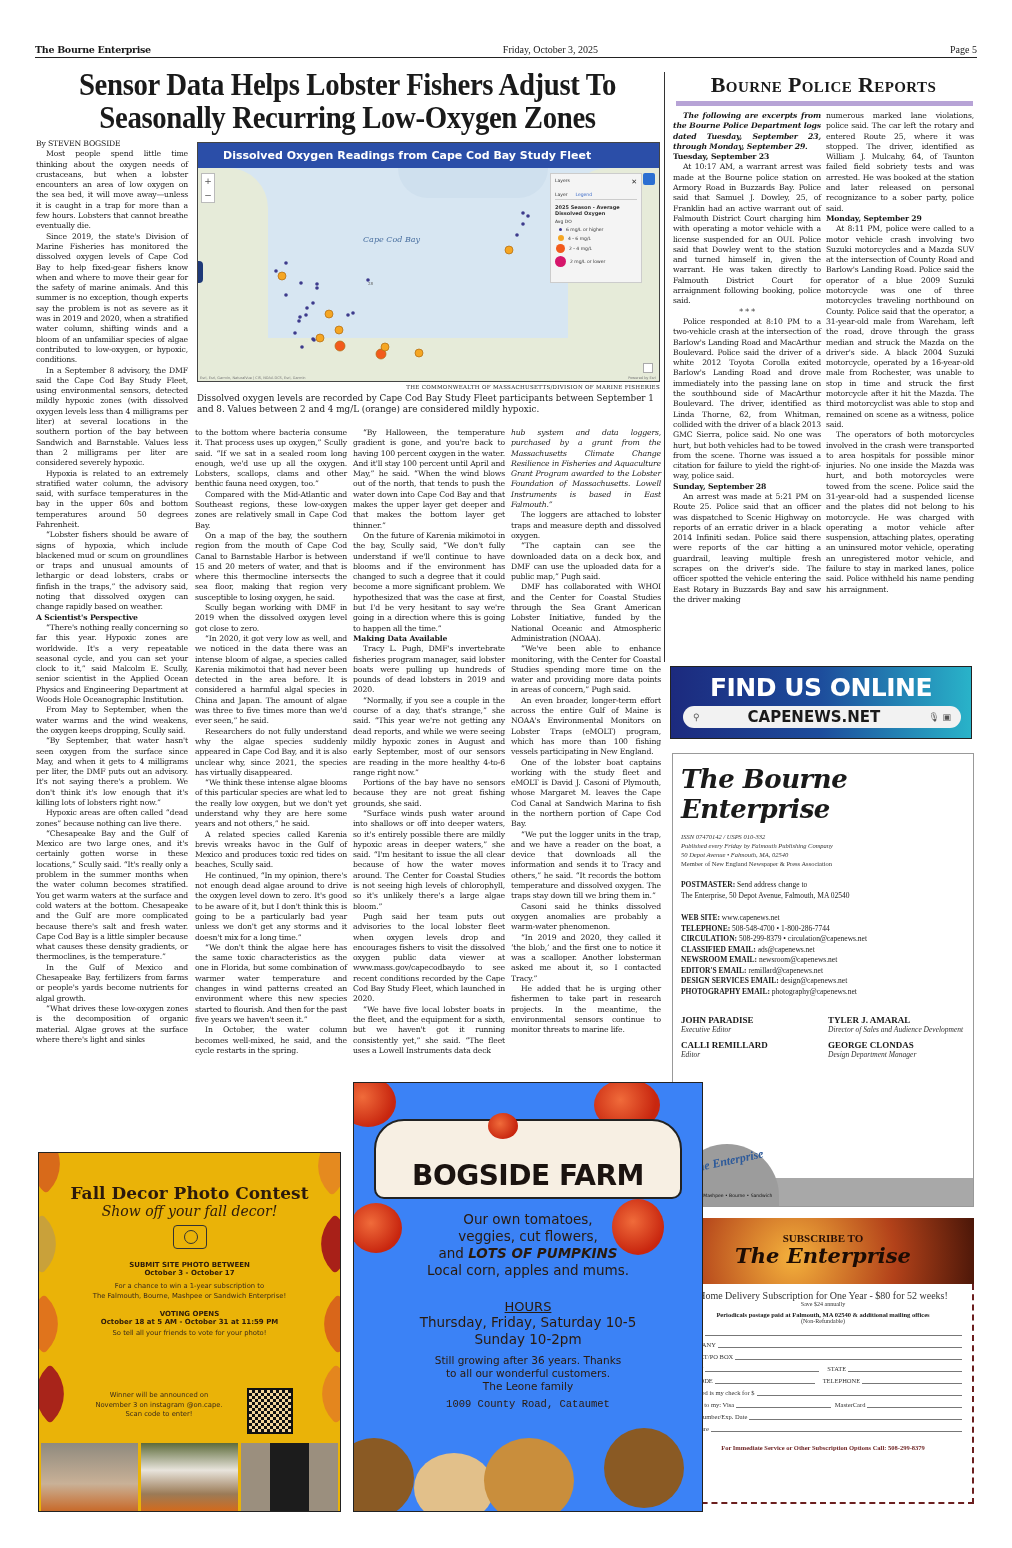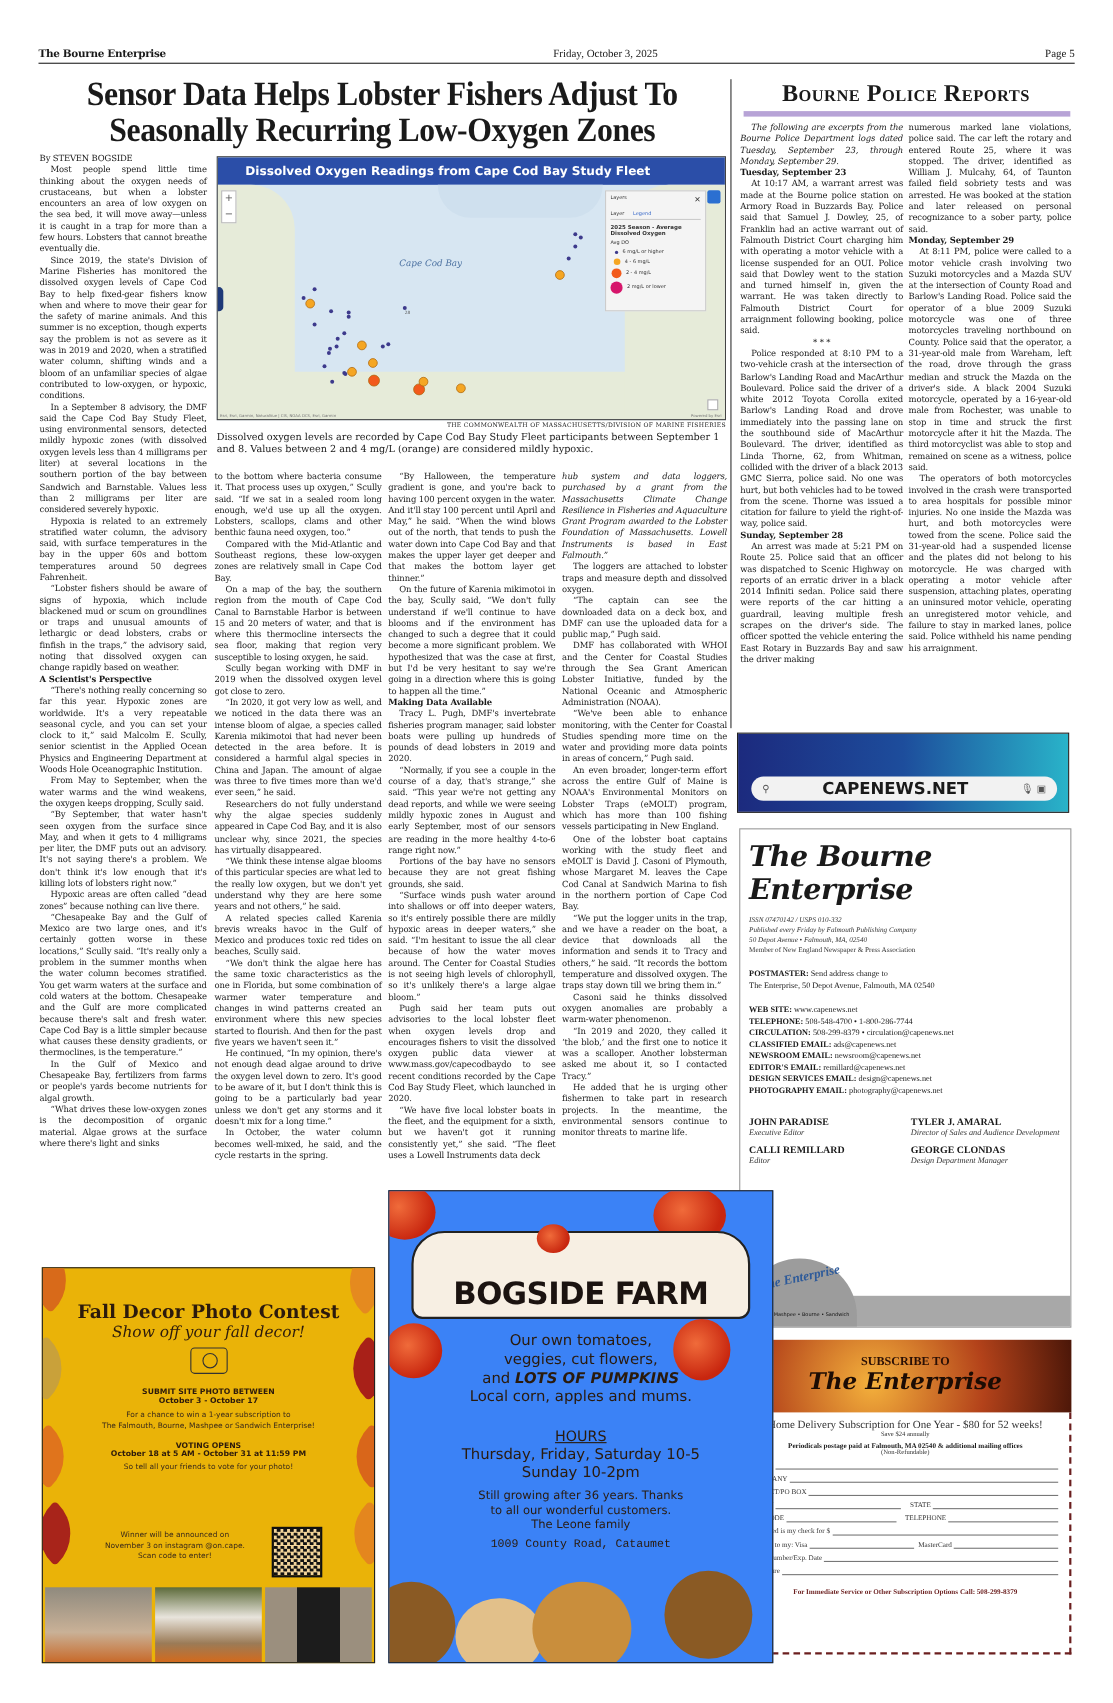--- a/index.html
+++ b/index.html
@@ -8,21 +8,21 @@
   .masthead { left: 35px; top: 44px; width: 942px; height: 14px; border-bottom: 1px solid #222; font-size: 10px; display: flex; justify-content: space-between; font-family: "Liberation Serif", serif; }
   .masthead .paper { font-family: "DejaVu Serif", serif; font-weight: bold; font-size: 9.5px; letter-spacing: -0.3px; }
   .headline { left: 35px; top: 68px; width: 625px; text-align: center; font-family: "Liberation Serif", serif; font-weight: bold; font-size: 31px; line-height: 33px; letter-spacing: -0.4px; transform: scaleX(0.93); transform-origin: center top; }
   .vrule { left: 664px; top: 72px; width: 1px; height: 590px; background: #333; }
   .police-title { left: 672px; top: 72px; width: 303px; font-family: "Liberation Serif", serif; font-weight: bold; font-size: 22px; text-align: center; font-variant: small-caps; letter-spacing: 0.4px; }
   .police-bar { left: 676px; top: 101px; width: 297px; height: 5px; background: #b7a3d6; }
   .col { font-size: 7.7px; line-height: 10.3px; text-align: justify; hyphens: auto; font-family: "DejaVu Serif", serif; letter-spacing: -0.15px; }
   .col p { text-indent: 10px; }
   .col .sub { font-weight: bold; text-indent: 0; }
   .col .byline { text-indent: 0; }
-  .col .it { font-style: italic; }
+  .col .it { font-style: italic; font-weight: bold; }
   .col .center { text-align: center; text-indent: 0; }
   
   .map { left: 197px; top: 142px; width: 463px; height: 240px; border: 1px solid #444; background: #d7e6f2; overflow: hidden; }
   .map-head { position: absolute; left: 0; top: 0; right: 0; height: 25px; background: #2b4ea8; color: #fff; font-family: "DejaVu Sans", sans-serif; font-weight: bold; font-size: 11px; line-height: 25px; padding-left: 25px; }
   .land { position: absolute; background: #e6ebd9; }
   .map-zoom { position: absolute; left: 3px; top: 30px; width: 14px; height: 30px; background: #fff; border: 1px solid #bbb; font-size: 9px; font-family: "DejaVu Sans", sans-serif; text-align: center; line-height: 14px; color: #555; }
   .map-legend { position: absolute; left: 352px; top: 30px; width: 92px; height: 110px; background: #f4f4f4; border: 1px solid #ccc; font-family: "DejaVu Sans", sans-serif; font-size: 4.5px; color: #333; padding: 4px; }
   .map-legend .tabs { display: flex; gap: 8px; margin-top: 6px; border-bottom: 1px solid #ccc; padding-bottom: 2px; }
   .map-legend .tabs .on { color: #3a6ac9; }
   .map-legend .ttl { font-weight: bold; font-size: 5px; margin-top: 4px; }
@@ -200,22 +200,22 @@
 <div class="abs col" style="left:195px;top:428px;width:152px;">
   <div>
       <p style="text-indent: 0px;">to the bottom where bacteria consume it. That process uses up oxygen,” Scully said. “If we sat in a sealed room long enough, we'd use up all the oxygen. Lobsters, scallops, clams and other benthic fauna need oxygen, too.”</p>
       <p>Compared with the Mid-Atlantic and Southeast regions, these low-oxygen zones are relatively small in Cape Cod Bay.</p>
       <p>On a map of the bay, the southern region from the mouth of Cape Cod Canal to Barnstable Harbor is between 15 and 20 meters of water, and that is where this thermocline intersects the sea floor, making that region very susceptible to losing oxygen, he said.</p>
       <p>Scully began working with DMF in 2019 when the dissolved oxygen level got close to zero.</p>
       <p>“In 2020, it got very low as well, and we noticed in the data there was an intense bloom of algae, a species called Karenia mikimotoi that had never been detected in the area before. It is considered a harmful algal species in China and Japan. The amount of algae was three to five times more than we'd ever seen,” he said.</p>
       <p>Researchers do not fully understand why the algae species suddenly appeared in Cape Cod Bay, and it is also unclear why, since 2021, the species has virtually disappeared.</p>
       <p>“We think these intense algae blooms of this particular species are what led to the really low oxygen, but we don't yet understand why they are here some years and not others,” he said.</p>
       <p>A related species called Karenia brevis wreaks havoc in the Gulf of Mexico and produces toxic red tides on beaches, Scully said.</p>
+      <p>He continued, “In my opinion, there's not enough dead algae around to drive the oxygen level down to zero. It's good to be aware of it, but I don't think this is going to be a particularly bad year unless we don't get any storms and it doesn't mix for a long time.”</p>
       <p>“We don't think the algae here has the same toxic characteristics as the one in Florida, but some combination of warmer water temperature and changes in wind patterns created an environment where this new species started to flourish. And then for the past five years we haven't seen it.”</p>
-      <p>He continued, “In my opinion, there's not enough dead algae around to drive the oxygen level down to zero. It's good to be aware of it, but I don't think this is going to be a particularly bad year unless we don't get any storms and it doesn't mix for a long time.”</p>
       <p>In October, the water column becomes well-mixed, he said, and the cycle restarts in the spring.</p>
     </div>
 </div>
 <div class="abs col" style="left:353px;top:428px;width:152px;">
   <div>
       <p>“By Halloween, the temperature gradient is gone, and you're back to having 100 percent oxygen in the water. And it'll stay 100 percent until April and May,” he said. “When the wind blows out of the north, that tends to push the water down into Cape Cod Bay and that makes the upper layer get deeper and that makes the bottom layer get thinner.”</p>
       <p>On the future of Karenia mikimotoi in the bay, Scully said, “We don't fully understand if we'll continue to have blooms and if the environment has changed to such a degree that it could become a more significant problem. We hypothesized that was the case at first, but I'd be very hesitant to say we're going in a direction where this is going to happen all the time.”</p>
     </div>
   <p class="sub">Making Data Available</p>
   <div>
@@ -255,20 +255,21 @@
   <p>An arrest was made at 5:21 PM on Route 25. Police said that an officer was dispatched to Scenic Highway on reports of an erratic driver in a black 2014 Infiniti sedan. Police said there were reports of the car hitting a guardrail, leaving multiple fresh scrapes on the driver's side. The officer spotted the vehicle entering the East Rotary in Buzzards Bay and saw the driver making</p>
 </div>
 <div class="abs col" style="left:826px;top:111px;width:148px;">
   <p style="text-indent:0">numerous marked lane violations, police said. The car left the rotary and entered Route 25, where it was stopped. The driver, identified as William J. Mulcahy, 64, of Taunton failed field sobriety tests and was arrested. He was booked at the station and later released on personal recognizance to a sober party, police said.</p>
   <p class="sub">Monday, September 29</p>
   <p>At 8:11 PM, police were called to a motor vehicle crash involving two Suzuki motorcycles and a Mazda SUV at the intersection of County Road and Barlow's Landing Road. Police said the operator of a blue 2009 Suzuki motorcycle was one of three motorcycles traveling northbound on County. Police said that the operator, a 31-year-old male from Wareham, left the road, drove through the grass median and struck the Mazda on the driver's side. A black 2004 Suzuki motorcycle, operated by a 16-year-old male from Rochester, was unable to stop in time and struck the first motorcycle after it hit the Mazda. The third motorcyclist was able to stop and remained on scene as a witness, police said.</p>
   <p>The operators of both motorcycles involved in the crash were transported to area hospitals for possible minor injuries. No one inside the Mazda was hurt, and both motorcycles were towed from the scene. Police said the 31-year-old had a suspended license and the plates did not belong to his motorcycle. He was charged with operating a motor vehicle after suspension, attaching plates, operating an uninsured motor vehicle, operating an unregistered motor vehicle, and failure to stay in marked lanes, police said. Police withheld his name pending his arraignment.</p>
 </div>
 
 <div class="abs findus">
+  <div class="t">FIND US ONLINE</div>
   <div class="bar">
     <i>⚲</i>
     <span>CAPENEWS.NET</span>
     <i>🎙 ▣</i>
   </div>
 </div>
 
 <div class="abs info">
   <div class="blk">The Bourne Enterprise</div>
   <div style="margin-top:8px;">

